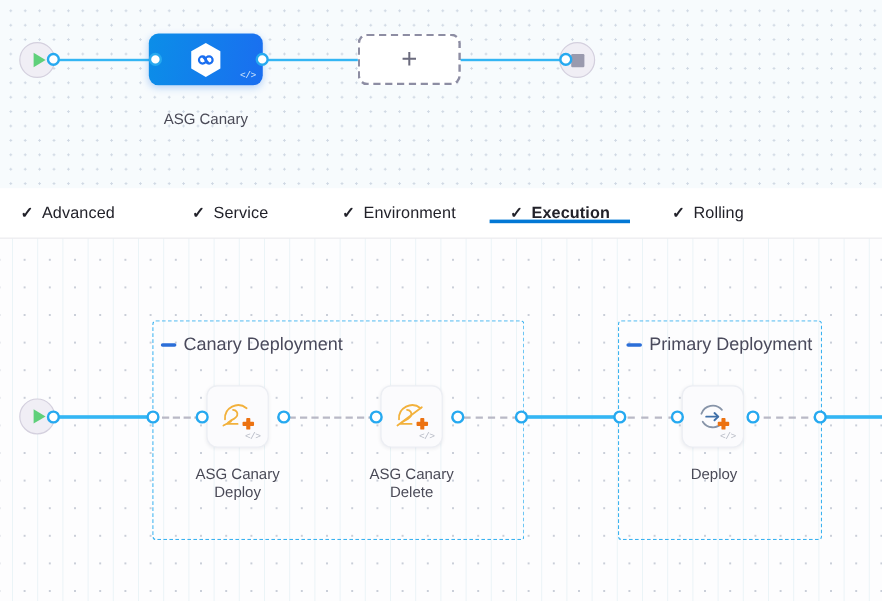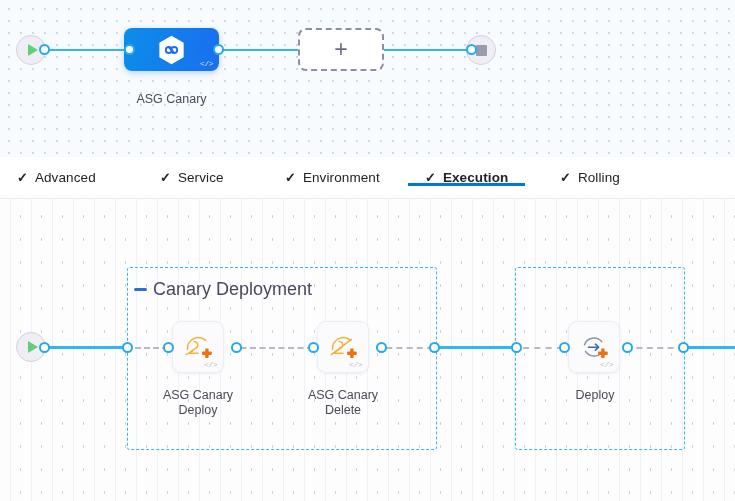--- a/index.html
+++ b/index.html
@@ -139,21 +139,21 @@
   .group-box {
     position: absolute;
     border: 1.5px dashed #3ab2f0;
     border-radius: 3px;
     background: transparent;
     z-index: 1;
   }
   .group-label {
     position: absolute;
     display: flex; align-items: center; gap: 6px;
-    font-size: 18px; color: #4a4a5c;
+    font-size: 15px; color: #4a4a5c;
     z-index: 5;
     white-space: nowrap;
   }
   .group-dash { width: 13px; height: 2.5px; background: #2b6ed8; border-radius: 2px; }
 </style>
 </head>
 <body>
 
 <div id="app">
 
@@ -228,20 +228,24 @@
 
   <div class="exec-canvas">
 
     <div class="group-box" style="left:127px; top:68px; width:310px; height:183px;"></div>
     <div class="group-box" style="left:515px; top:68px; width:170px; height:183px;"></div>
 
     <div class="group-label" style="left:134px; top:80px;">
       <span class="group-dash"></span>
       <span>Canary Deployment</span>
     </div>
+    <div class="group-label" style="left:522px; top:80px;">
+      <span class="group-dash"></span>
+      <span>Primary Deployment</span>
+    </div>
 
     <div class="link-solid" style="left:40px;  top:147px; width:92px;"></div>
     <div class="link-dash" style="left:135px; top:148px; width:33px;"></div>
     <div class="link-dash" style="left:231px; top:148px; width:82px;"></div>
     <div class="link-dash" style="left:376px; top:148px; width:57px;"></div>
     <div class="link-solid" style="left:436px; top:147px; width:84px;"></div>
     <div class="link-dash" style="left:523px; top:148px; width:40px;"></div>
     <div class="link-dash" style="left:626px; top:148px; width:58px;"></div>
     <div class="link-solid" style="left:687px; top:147px; width:48px;"></div>
 

